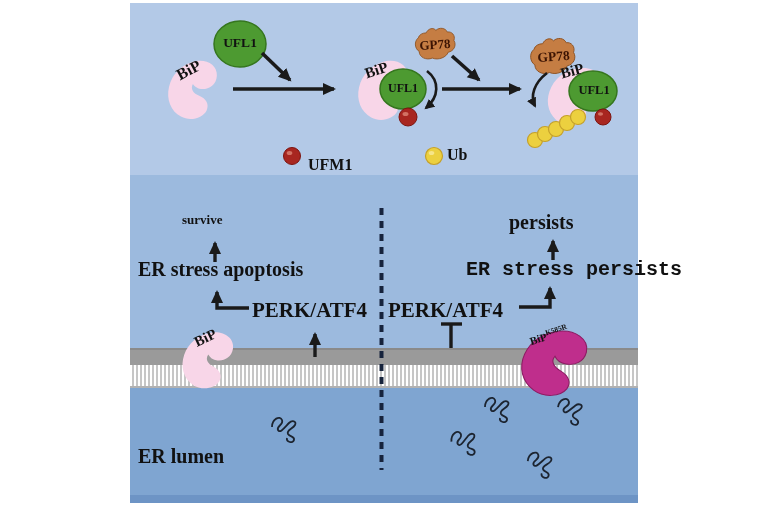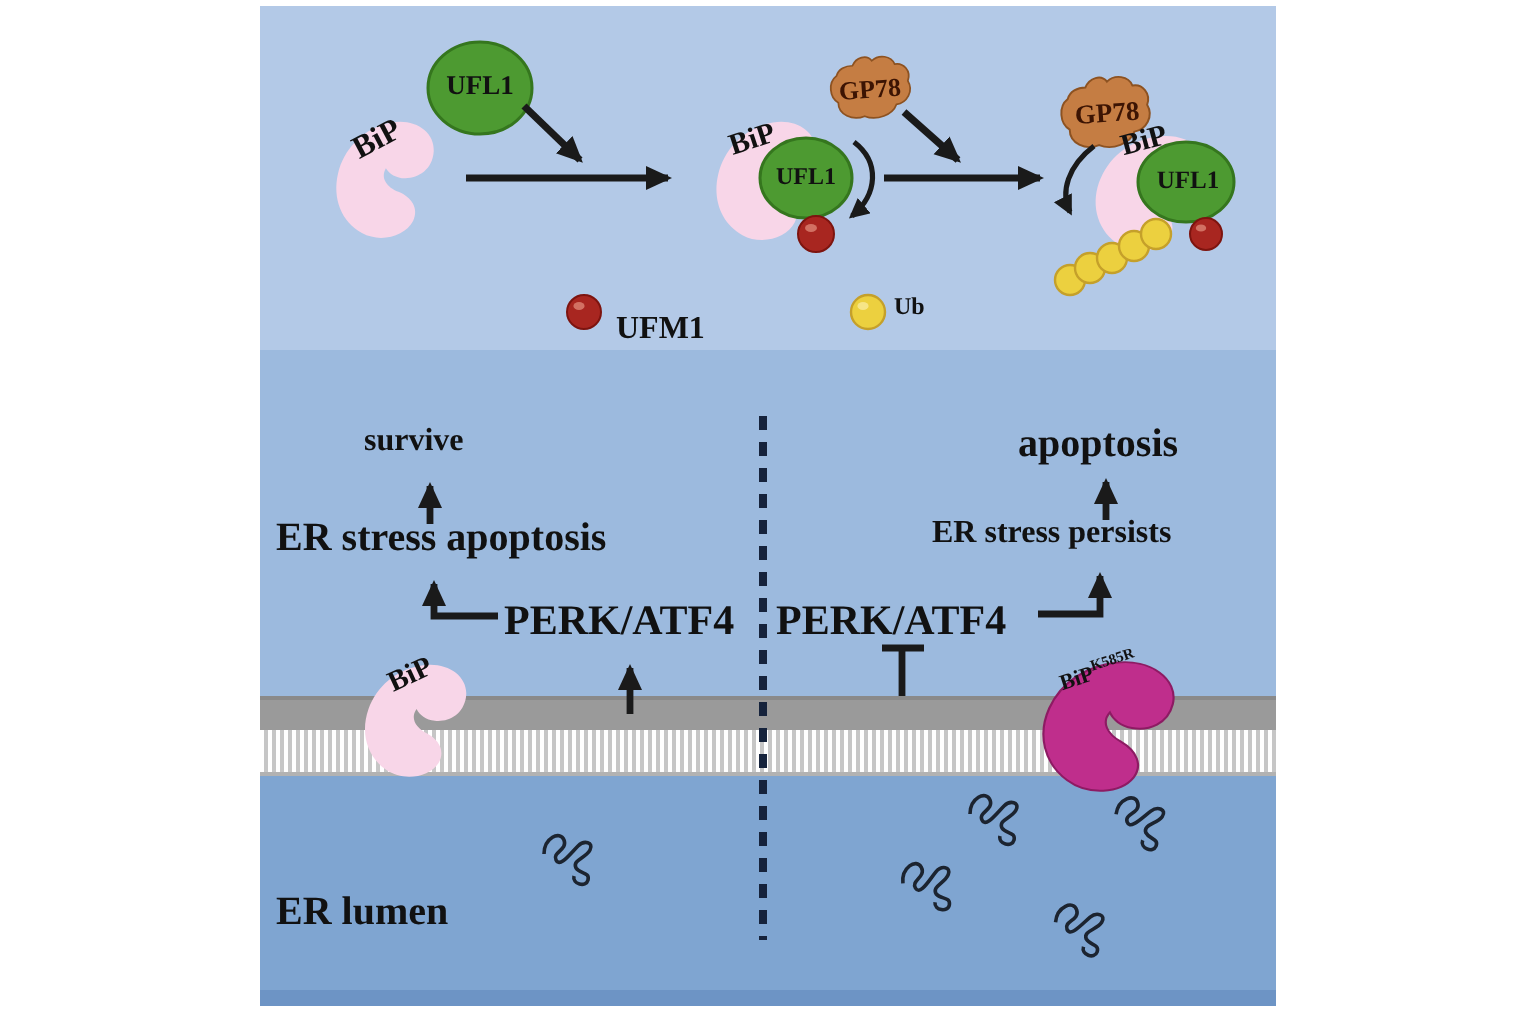--- a/index.html
+++ b/index.html
@@ -108,26 +108,26 @@
 
   <div class="lbl" style="left:44px;top:66px;font-size:16px;transform:rotate(-28deg);">BiP</div>
   <div class="lbl" style="left:88px;top:33px;font-size:13.5px;width:44px;text-align:center;">UFL1</div>
   <div class="lbl" style="left:233px;top:64px;font-size:15px;transform:rotate(-18deg);">BiP</div>
   <div class="lbl" style="left:253px;top:79px;font-size:12px;width:40px;text-align:center;">UFL1</div>
   <div class="lbl gp" style="left:289px;top:36px;font-size:13px;transform:rotate(-4deg);">GP78</div>
   <div class="lbl gp" style="left:407px;top:48px;font-size:13.5px;transform:rotate(-4deg);">GP78</div>
   <div class="lbl" style="left:429px;top:64px;font-size:15px;transform:rotate(-15deg);">BiP</div>
   <div class="lbl" style="left:443px;top:81px;font-size:12.5px;width:42px;text-align:center;">UFL1</div>
   <div class="lbl" style="left:178px;top:154px;font-size:16px;">UFM1</div>
-  <div class="lbl" style="left:317px;top:144px;font-size:12px;">Ub</div>
+  <div class="lbl" style="left:317px;top:144px;font-size:16px;">Ub</div>
 
-  <div class="lbl" style="left:52px;top:210px;font-size:16px;">survive</div>
+  <div class="lbl" style="left:52px;top:210px;font-size:13px;">survive</div>
   <div class="lbl" style="left:8px;top:256px;font-size:20px;">ER stress apoptosis</div>
   <div class="lbl" style="left:122px;top:296px;font-size:21px;">PERK/ATF4</div>
   <div class="lbl" style="left:258px;top:296px;font-size:21px;">PERK/ATF4</div>
-  <div class="lbl" style="left:336px;top:256px;font-size:16px;">ER stress persists</div>
-  <div class="lbl" style="left:379px;top:209px;font-size:20px;">apoptosis</div>
+  <div class="lbl" style="left:336px;top:256px;font-size:20px;font-family:Liberation Mono, monospace;">ER stress persists</div>
+  <div class="lbl" style="left:379px;top:209px;font-size:20px;">persists</div>
   <div class="lbl" style="left:8px;top:401px;font-size:20px;margin-top:42px;">ER lumen</div>
   <div class="lbl" style="left:62px;top:333px;font-size:14.5px;transform:rotate(-25deg);">BiP</div>
   <div class="lbl" style="left:398px;top:332px;font-size:11px;transform:rotate(-18deg);"><span>BiP</span><sup>K585R</sup></div>
 
  </div>
 </div>
 
 </body></html>

